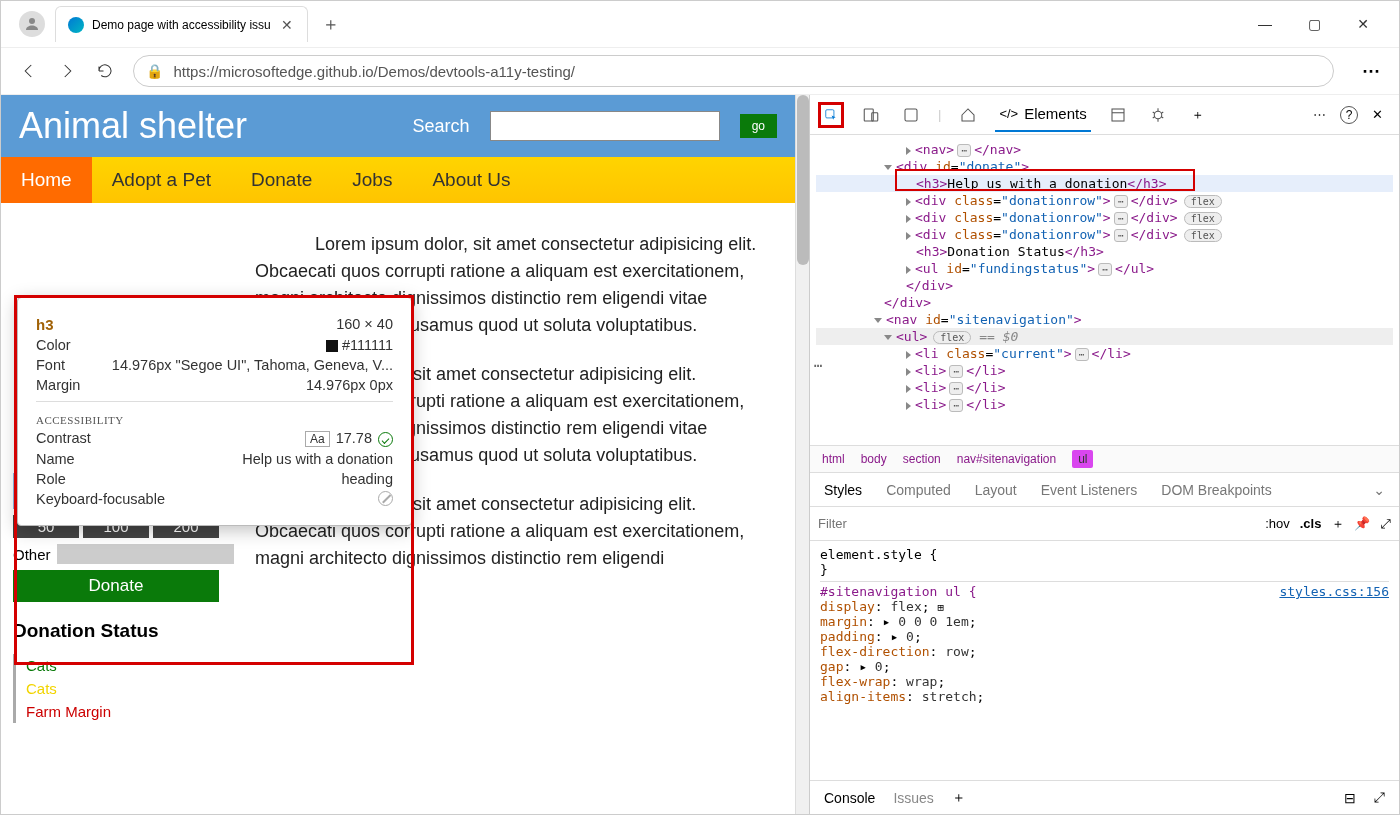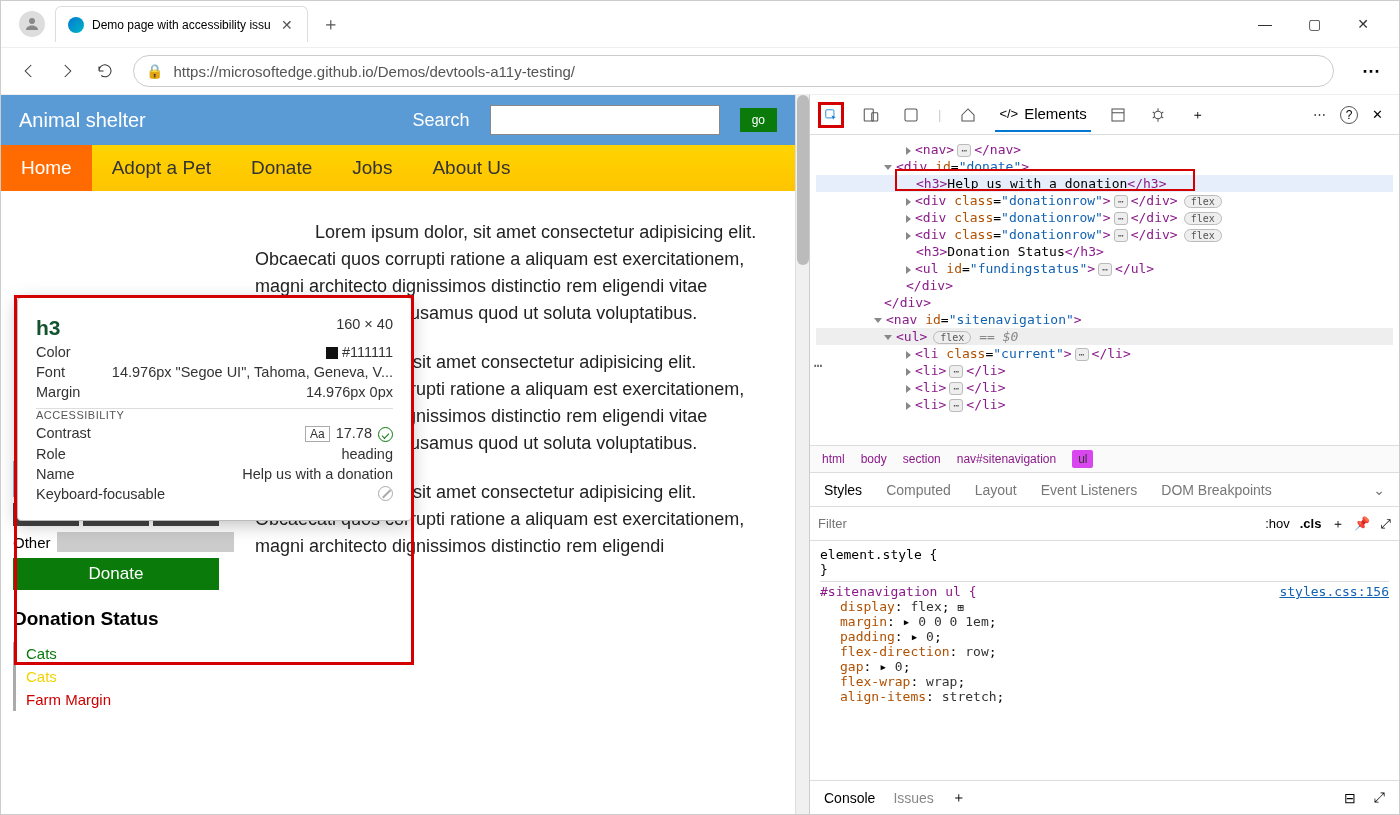--- a/index.html
+++ b/index.html
@@ -16,21 +16,21 @@
 .winbtns { margin-left: auto; display: flex; gap: 36px; padding-right: 30px; font-size: 14px; color: #333; }
 .addrbar { height: 48px; display: flex; align-items: center; gap: 18px; padding: 0 18px; border-top: 1px solid #eee; border-bottom: 1px solid #eee; }
 .navbtn { width: 20px; height: 20px; display:flex; align-items:center; justify-content:center; }
 .navbtn svg { width: 18px; height: 18px; stroke: #333; stroke-width: 1.4; fill: none; }
 .urlfield { flex: 1; height: 32px; border: 1px solid #ccc; border-radius: 16px; display: flex; align-items: center; padding: 0 12px; gap: 10px; font-size: 15px; color: #555; }
 .urlfield .secure { font-size: 14px; }
 .dots { margin-left: 10px; font-size: 18px; font-weight:bold; letter-spacing:1px; }
 .content { flex: 1; display: flex; overflow: hidden; }
 .page { flex: 1; background: #fff; position: relative; overflow: hidden; }
 .pageheader { background: #5b9bd5; color: #fff; padding: 10px 18px; display: flex; align-items: center; gap: 20px; }
-.sitetitle { font-size: 20px; font-weight: 300; flex: 0 0 auto; margin-right: auto; }
+.sitetitle { font-size: 36px; font-weight: 300; flex: 0 0 auto; margin-right: auto; }
 .searchlbl { font-size: 18px; color: #fff; }
 .searchinput { width: 230px; height: 30px; border: 1px solid #888; background: #fff; }
 .gobtn { background: #0a7a0a; color: #fff; border: none; padding: 5px 12px; font-size: 12px; }
 .menubar { background: linear-gradient(#ffd400, #ffc400); display: flex; }
 .menuitem { padding: 12px 20px; font-size: 19px; color: #333; }
 .menuitem.active { background: #ff6b00; color: #fff; }
 .pagebody { display: flex; height: calc(100% - 100px); }
 .sidecol { width: 230px; padding: 10px 12px; position: relative; }
 .maincol { flex: 1; padding: 28px 24px; font-size: 18px; line-height: 1.5; color: #222; overflow: hidden; }
 .maincol p { margin-bottom: 22px; }
@@ -40,22 +40,22 @@
 .amtbtn { flex: 1; background: #444; color: #fff; text-align: center; padding: 3px 0; font-size: 15px; }
 .otherrow { margin-top: 6px; font-size: 15px; display: flex; align-items: center; gap: 6px; }
 .otherinput { flex:1; height: 20px; background: #ccc; border:none; }
 .donatebtn { background: #0a7a0a; color: #fff; text-align: center; padding: 6px 0; font-size: 17px; margin-top: 6px; }
 .statushd { font-size: 19px; font-weight: 700; margin: 18px 0 12px; }
 .statuslist { list-style: none; font-size: 15px; border-left: 3px solid #aaa; padding-left: 10px; }
 .statuslist li { padding: 3px 0; }
 .dogs { color: #0a7a0a; } .cats { color: #f2d400; } .farm { color: #c00; }
 .tooltip { position: absolute; top: 202px; left: 16px; width: 395px; background: #fff; border: 1px solid #bbb; border-radius: 4px; box-shadow: 0 4px 18px rgba(0,0,0,0.25); padding: 14px 18px; font-size: 14.5px; z-index: 20; }
 .tt-row { display: flex; justify-content: space-between; margin: 4px 0; color: #333; }
-.tt-tag { color: #14532d; font-weight: 600; font-size: 21px; }
-.tt-sec { font-size: 11px; letter-spacing: 0.5px; color: #555; border-top: 1px solid #ddd; padding-top: 0; margin-top: 8px; }
+.tt-tag { color: #a16207; font-weight: 600; font-size: 15px; }
+.tt-sec { font-size: 11px; letter-spacing: 0.5px; color: #555; border-top: 1px solid #ddd; padding-top: 12px; margin-top: 8px; font-family: Liberation Serif, serif; }
 .swatch { display:inline-block; width:12px; height:12px; background:#111; vertical-align:middle; margin-right:4px; }
 .aabox { display:inline-block; border:1px solid #aaa; padding:0 4px; font-size:12px; margin-right:6px; }
 .checkcirc { display:inline-block; width:15px; height:15px; border:1.5px solid #0a7a0a; border-radius:50%; vertical-align:middle; margin-left:6px; position:relative; }
 .checkcirc::after { content:""; position:absolute; left:3px; top:5px; width:6px; height:3px; border-left:1.5px solid #0a7a0a; border-bottom:1.5px solid #0a7a0a; transform:rotate(-45deg); }
 .nocirc { display:inline-block; width:15px; height:15px; border:1.5px solid #aaa; border-radius:50%; position:relative; vertical-align:middle; }
 .nocirc::after { content:""; position:absolute; left:2px; top:6px; width:11px; height:1.5px; background:#aaa; transform:rotate(-45deg); }
 .redbox1 { position:absolute; border: 3px solid #d40000; top: 200px; left: 13px; width: 400px; height: 370px; z-index: 30; pointer-events: none; }
 .vscroll { width: 14px; background: #f0f0f0; border-left: 1px solid #ddd; position: relative; }
 .vthumb { position:absolute; top:0; left:1px; width:12px; height:170px; background:#bbb; border-radius:6px; }
 .devtools { width: 590px; border-left: 1px solid #ccc; display: flex; flex-direction: column; background:#fff; }
@@ -80,21 +80,21 @@
 .redbox2 { position:absolute; border: 2px solid #d40000; top: 34px; left: 85px; width: 300px; height: 22px; }
 .crumbs { height: 28px; display: flex; align-items: center; gap: 16px; padding: 0 12px; font-size: 12px; border-top: 1px solid #ddd; border-bottom:1px solid #ddd; color: #8a1a8a; background:#fafafa; }
 .crumbs .cur { background:#d946ef; color:#333; padding:2px 6px; border-radius:2px; }
 .styletabs { height: 34px; display: flex; align-items: center; gap: 24px; padding: 0 14px; font-size: 14px; color: #777; border-bottom:1px solid #ddd; }
 .styletabs .act { color:#000; }
 .stylechev { margin-left:auto; }
 .filterbar { height: 34px; display:flex; align-items:center; padding:0 8px; gap:10px; border-bottom:1px solid #ddd; }
 .filterinput { flex:1; border:none; font-size:13px; color:#888; }
 .stylepane { flex:1; overflow:hidden; font-family: Consolas, monospace; font-size: 13px; padding: 6px 10px; }
 .css-sel { color: #8a1a8a; }
-.css-prop { color: #b05000; margin-left: 20px; }
+.css-prop { color: #b05000; }
 .css-val { color:#333; }
 .css-link { float: right; color: #1262b3; text-decoration: underline; }
 .console { height: 34px; display:flex; align-items:center; gap:18px; padding:0 14px; border-top:1px solid #ddd; font-size:14px; }
 .smicon { font-size:13px; }
 </style>
 </head>
 <body>
 
 <div class="window">
 
@@ -202,26 +202,26 @@
         <div class="tt-row">
             <span>Margin</span>
             <span>14.976px 0px</span>
           </div>
         <div class="tt-sec">ACCESSIBILITY</div>
         <div class="tt-row">
             <span>Contrast</span>
             <span><span class="aabox">Aa</span><span>17.78</span><span class="checkcirc"></span></span>
           </div>
         <div class="tt-row">
+            <span>Name</span>
+            <span>Help us with a donation</span>
+          </div>
+        <div class="tt-row">
             <span>Role</span>
             <span>heading</span>
-          </div>
-        <div class="tt-row">
-            <span>Name</span>
-            <span>Help us with a donation</span>
           </div>
         <div class="tt-row">
             <span>Keyboard-focusable</span>
             <span class="nocirc"></span>
           </div>
       </div>
       <div class="redbox1"></div>
     </div>
     <div class="vscroll">
         <div class="vthumb"></div>

